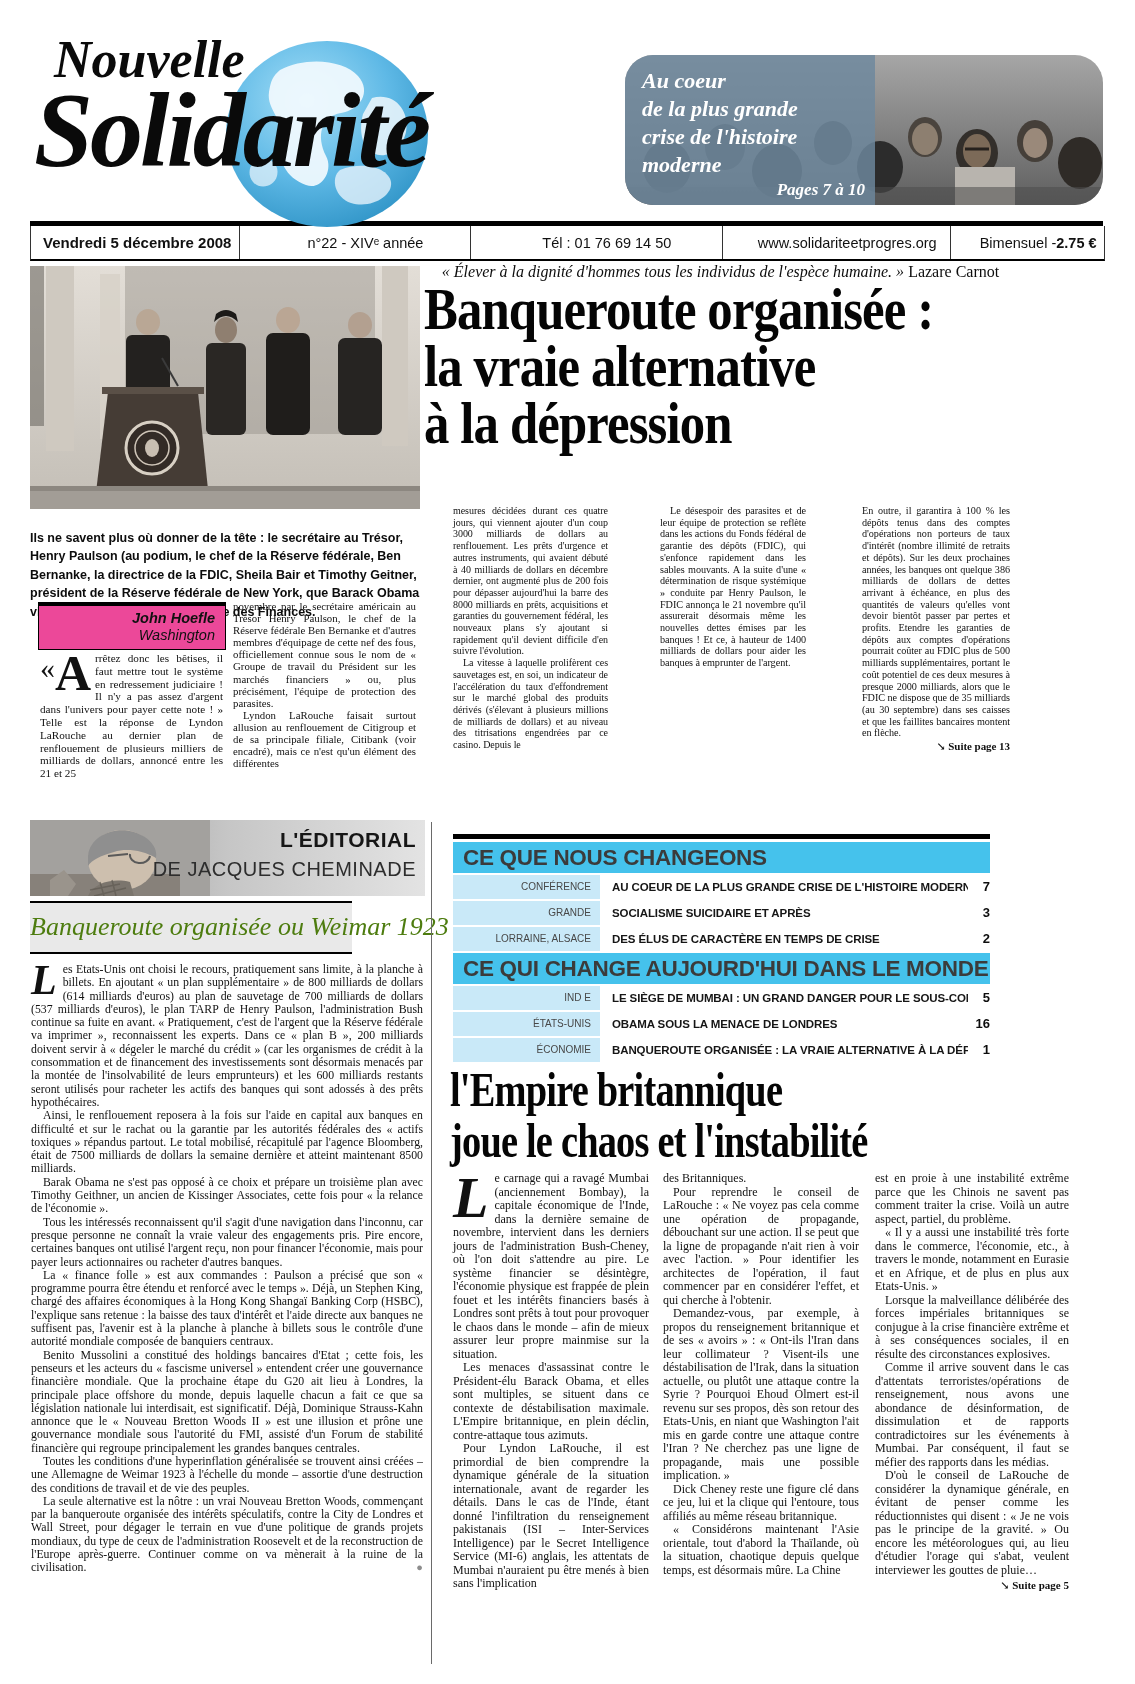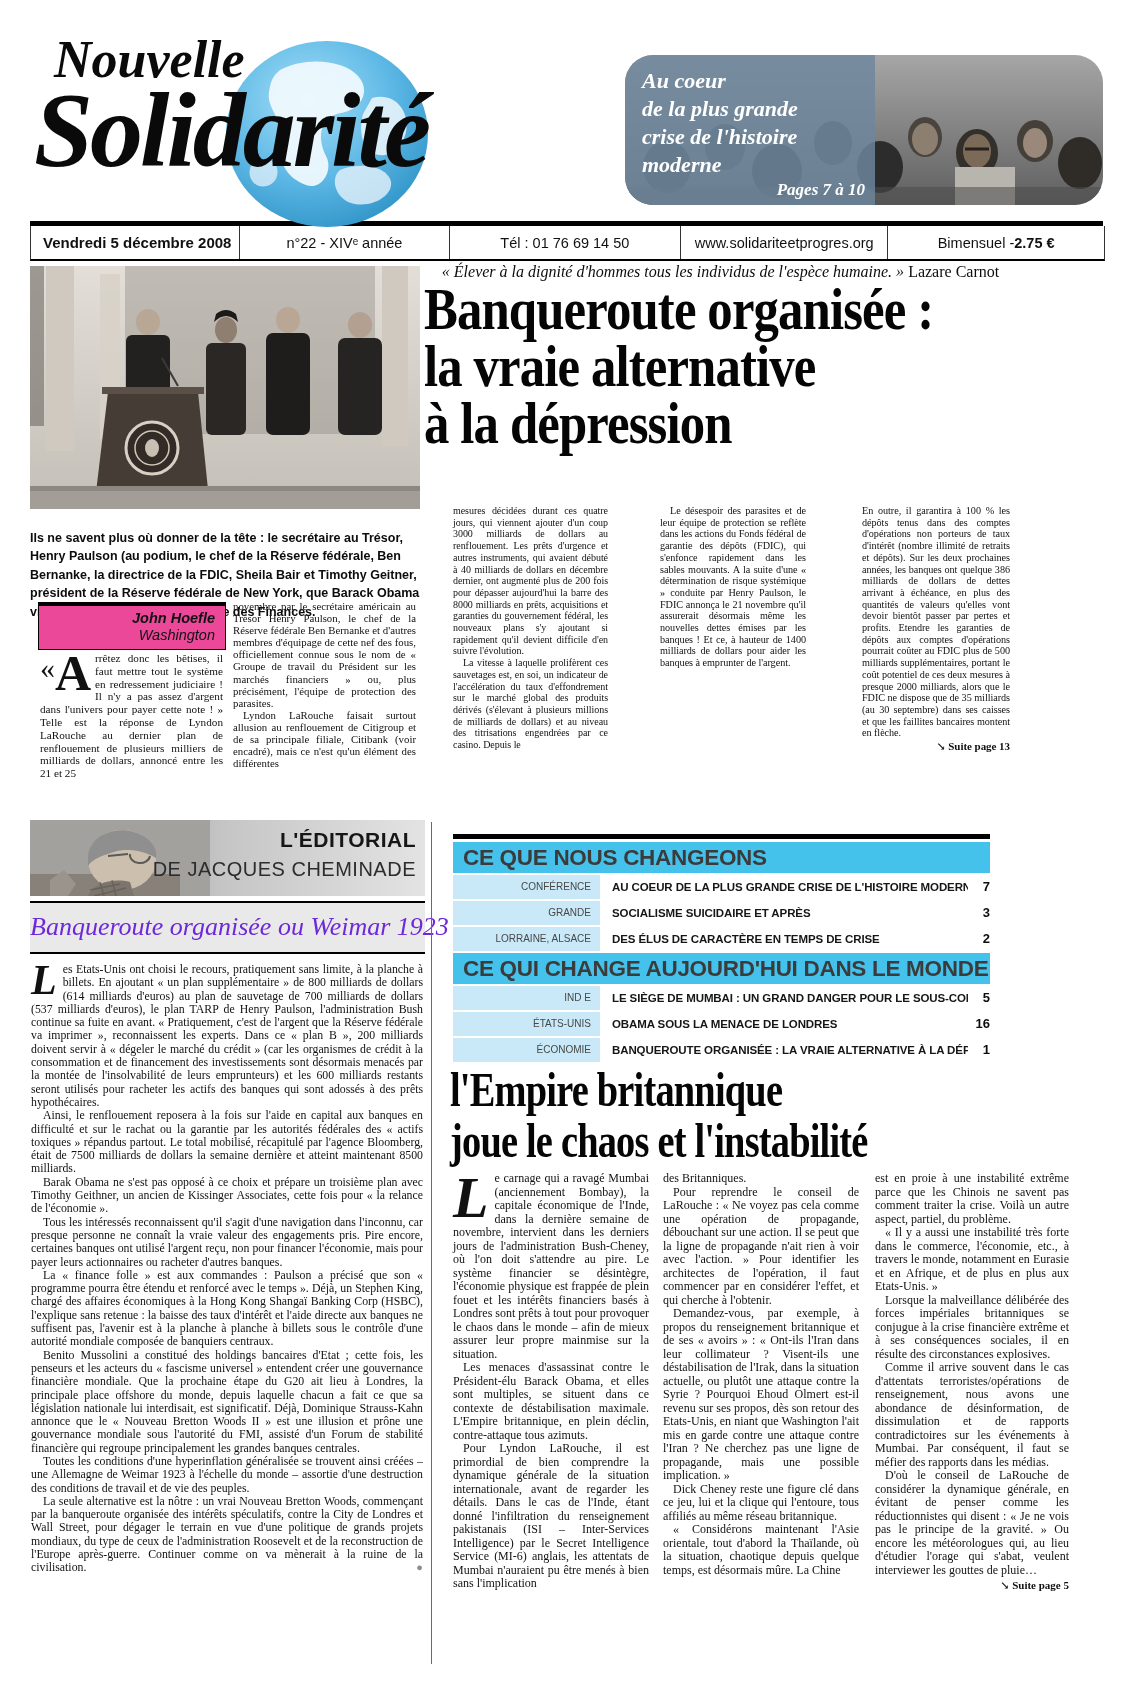--- a/index.html
+++ b/index.html
@@ -14,21 +14,21 @@
   .m1{position:absolute;left:54px;top:34px;z-index:2;font:italic 700 52px/1 var(--serif);color:#0a0a0a;}
   .m2{position:absolute;left:34px;top:78px;z-index:2;font:italic 700 106px/1 var(--serif);letter-spacing:-3px;color:#0a0a0a;}
   .promo{position:absolute;left:625px;top:55px;width:478px;height:150px;overflow:hidden;border-radius:28px;}
   .promo svg{position:absolute;left:0;top:0;}
   .promo-ov{position:absolute;left:0;top:0;width:250px;height:150px;background:rgba(110,136,158,.83);}
   .promo-t{position:absolute;left:17px;top:12px;font:italic 700 22px/28px var(--serif);color:#fff;white-space:nowrap;}
   .promo-pg{position:absolute;left:0;bottom:7px;width:240px;text-align:right;font:italic 700 17px/17px var(--serif);color:#fff;}
   .rule-thick{position:absolute;left:30px;top:221px;width:1073px;height:5px;background:#000;}
   .infobar{position:absolute;left:30px;top:226px;width:1073px;height:33px;display:flex;align-items:stretch;
            border-bottom:2px solid #000;border-left:1px solid #333;border-right:1px solid #333;
-           font-family:var(--sans);font-size:14.5px;background:#fff;}
+           font-family:var(--sans);font-size:14.5px;background:#fff;gap:21px;}
   .ib{display:flex;align-items:center;justify-content:center;border-right:1px solid #333;}
   .ib:last-child{border-right:none;}
   .ib-date{width:18.3%;justify-content:flex-start;padding-left:12px;font-weight:700;font-size:15px;}
   .ib-issue{width:19.4%;} .ib-phone{width:21.5%;} .ib-web{width:19.2%;} .ib-price{flex:1;}
   
   .quoteline{position:absolute;left:428px;top:263px;width:585px;text-align:center;
              font:italic 400 16px/18px var(--serif);color:#0d0d0d;white-space:nowrap;}
   .quoteline .author{font-style:normal;}
   .h1{position:absolute;left:424px;top:281px;font:700 59px/57px var(--serif);letter-spacing:-1px;
       transform:scaleX(.86);transform-origin:0 0;white-space:nowrap;color:#050505;}
@@ -50,23 +50,23 @@
   #a1c5{left:862px;top:505px;width:148px;font-size:10.2px;line-height:11.7px;letter-spacing:-0.05px;}
   .dcwrap{float:left;margin:1px 4px 0 0;}
   .dc-g{font-size:30px;line-height:30px;vertical-align:top;}
   .dc-a{font:700 50px/40px var(--serif);}
   .suite{font-weight:700;text-align:right;font-size:11px;margin-top:2px;font-family:var(--serif);}
   
   .ed-band{position:absolute;left:30px;top:820px;width:395px;height:76px;
            background:linear-gradient(90deg,#8f8f8f 0,#c6c6c6 50%,#e3e3e3 100%);overflow:hidden;}
   .ed-k1{position:absolute;right:9px;top:8px;font:700 21px/24px var(--sans);color:#161616;letter-spacing:.5px;}
   .ed-k2{position:absolute;right:9px;top:37px;font:400 20px/24px var(--sans);color:#2d2d2d;letter-spacing:.5px;}
-  .ed-title{position:absolute;left:30px;top:901px;width:395px;height:49px;background:#e9e9e9;
+  .ed-title{position:absolute;left:30px;top:901px;width:322px;height:49px;background:#e9e9e9;
             border-top:2px solid #000;border-bottom:2px solid #000;text-align:center;
-            font:italic 400 26px/47px var(--serif);color:#6d28d9;white-space:nowrap;}
+            font:italic 400 26px/47px var(--serif);color:#4d7c0f;white-space:nowrap;}
   .ed-body{position:absolute;left:31px;top:963px;width:392px;text-align:justify;
            font-size:11.8px;line-height:13.3px;}
   .ed-body p{margin:0;text-indent:12px;}
   .ed-body p.first{text-indent:0;}
   .ed-dc{float:left;font:italic 700 42px/33px var(--serif);margin:1px 6px 0 0;}
   .endmark{float:right;color:#8d8d8d;font-size:11px;line-height:13px;}
   .vrule{position:absolute;left:431px;top:822px;width:1px;height:842px;background:#6a6a6a;}
   
   .tbl{position:absolute;left:453px;top:834px;width:537px;font-family:var(--sans);}
   .tbl-topbar{height:5px;background:#000;margin-bottom:3px;}

